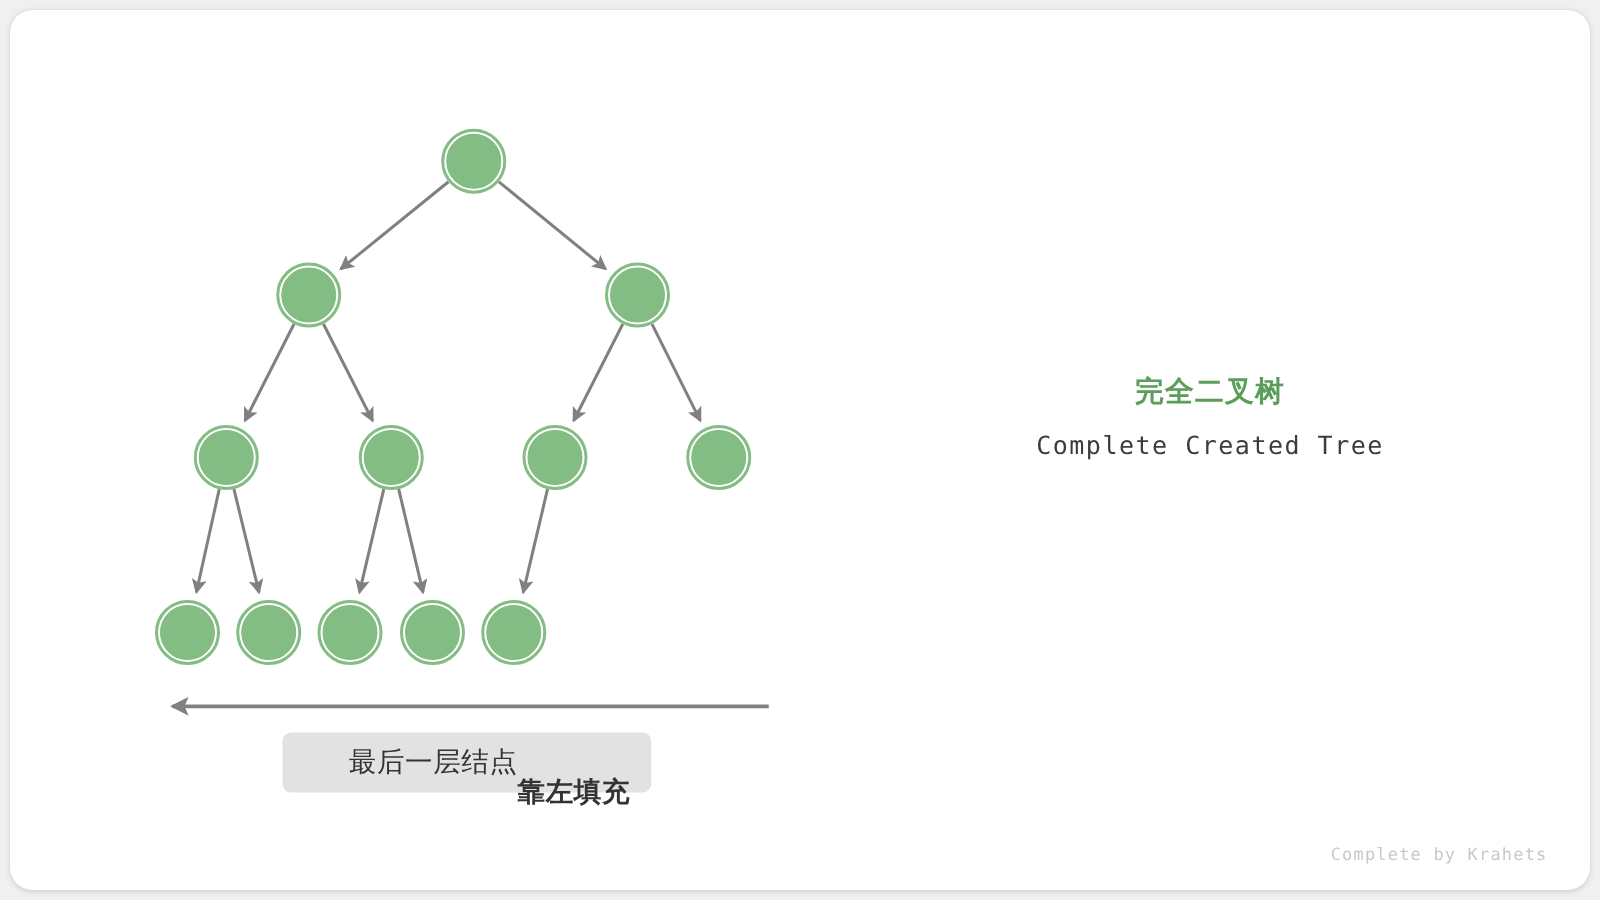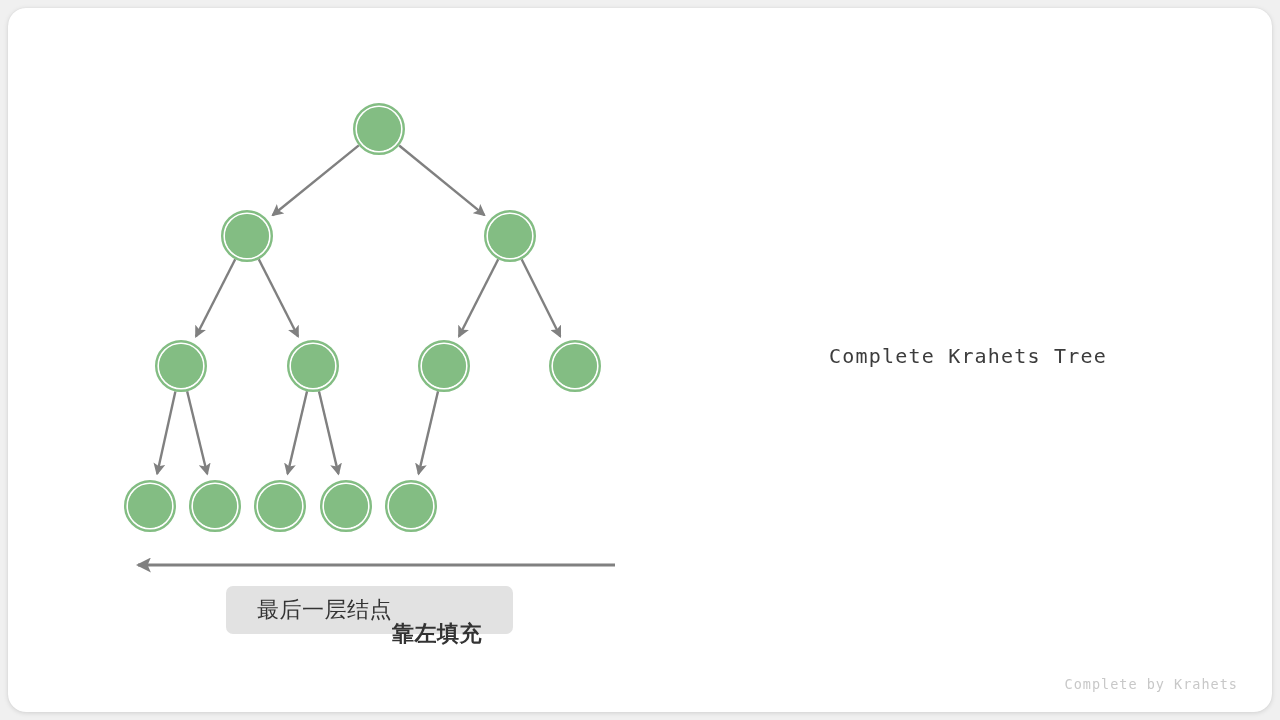--- a/index.html
+++ b/index.html
@@ -55,31 +55,32 @@
     text-align: center;
     font-size: 20px;
     color: #3c3c3c;
     letter-spacing: 1.2px;
     font-family: "DejaVu Sans Mono", monospace;
   }
   .caption-box {
     position: absolute;
     left: 226px;
     top: 586px;
-    width: 287px;
+    width: 259px;
     height: 48px;
     background: #e2e2e2;
     border-radius: 7px;
     display: flex;
     align-items: center;
     justify-content: center;
     font-size: 22px;
     color: #333333;
     letter-spacing: 0.5px;
     font-family: "Liberation Sans", sans-serif;
+    padding-left: 36px;
   }
   .caption-box b {
     font-weight: bold;
     margin-top: 48px;
   }
   .watermark {
     position: absolute;
     right: 42px;
     bottom: 28px;
     font-size: 13.5px;
@@ -177,22 +178,23 @@
           <circle cx="411" cy="506" r="25" fill="#83bd83" stroke="#83bd83" stroke-width="2"></circle>
           <circle cx="411" cy="506" r="22.8" fill="none" stroke="#ffffff" stroke-width="1.6"></circle>
           <circle cx="411" cy="506" r="21.6" fill="#83bd83"></circle>
         </g>
       </g>
     <g id="direction-layer">
         <line x1="615" y1="565" x2="138" y2="565" stroke="#808080" stroke-width="3" marker-end="url(#arrowhead-big)"></line>
       </g>
   </svg>
 
-
-  <div class="side-subtitle">Complete Krahets Tree</div>
+  <div class="side-title">完全二叉树</div>
+
+  <div class="side-subtitle">Complete Created Tree</div>
 
   <div class="caption-box">
     <span>最后一层结点</span>
       <b>靠左填充</b>
   </div>
 
   <div class="watermark">Complete by Krahets</div>
 
 </div>
 

